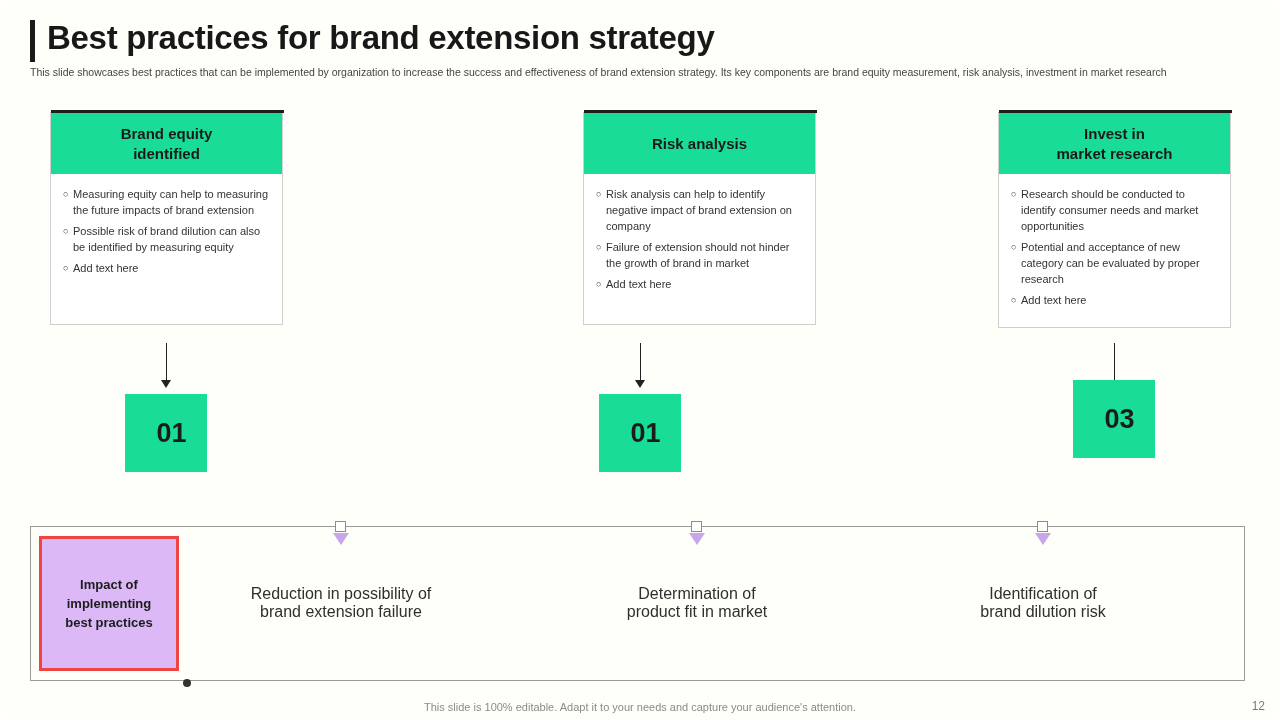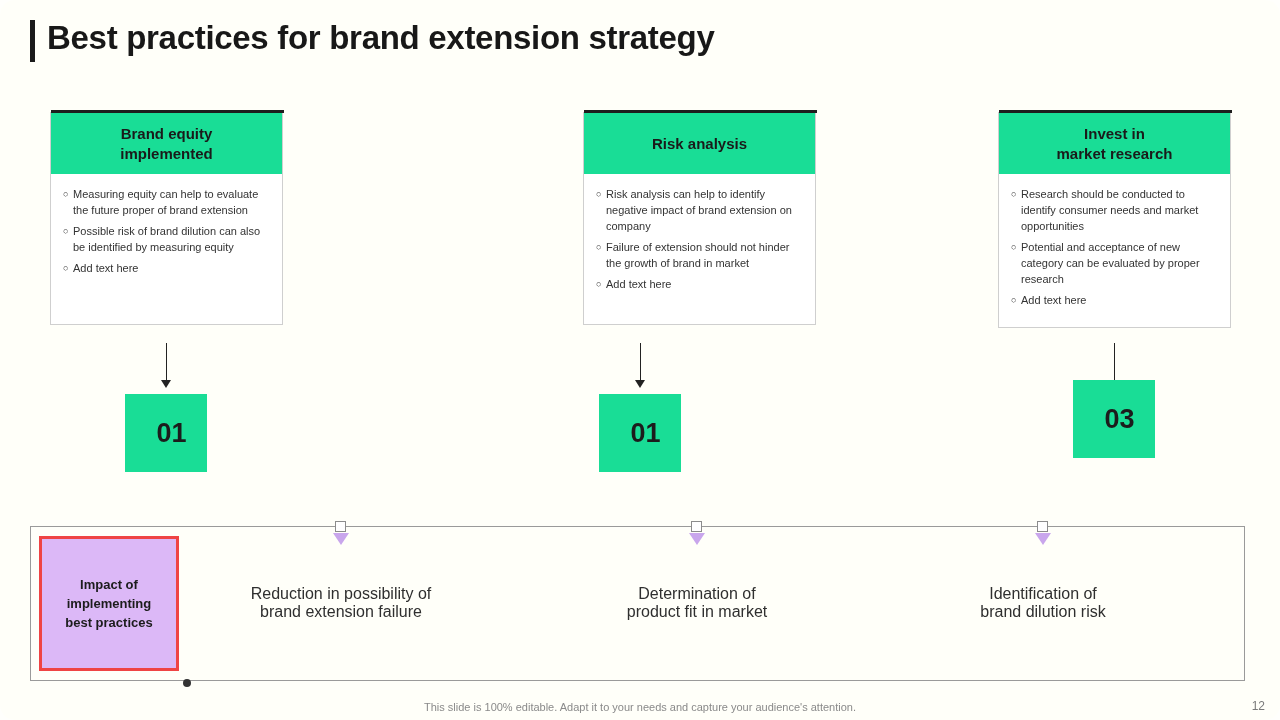--- a/index.html
+++ b/index.html
@@ -200,33 +200,34 @@
 </style>
 </head>
 <body>
 
 <div class="slide">
 
   <div class="title-bar">
     <div class="title-accent"></div>
     <div class="title-text">Best practices for brand extension strategy</div>
   </div>
+  <div class="subtitle">This slide showcases best practices that can be implemented by organization to increase the success and effectiveness of brand extension strategy. Its key components are brand equity measurement, risk analysis, investment in market research</div>
 
   <div class="card" style="left:50px; top:112px;">
     <div class="card-topline"></div>
     <div class="card-header">
       <div class="card-header-text">
         <span>Brand equity</span><br>
-        <span>implemented</span>
+        <span>identified</span>
       </div>
     </div>
     <div class="card-body">
       <div class="bullet-row">
         <span class="bullet-mark">○</span>
-        <span class="bullet-text">Measuring equity can help to evaluate the future proper of brand extension</span>
+        <span class="bullet-text">Measuring equity can help to measuring the future impacts of brand extension</span>
       </div>
       <div class="bullet-row">
         <span class="bullet-mark">○</span>
         <span class="bullet-text">Possible risk of brand dilution can also be identified by measuring equity</span>
       </div>
       <div class="bullet-row">
         <span class="bullet-mark">○</span>
         <span class="bullet-text">Add text here</span>
       </div>
     </div>

